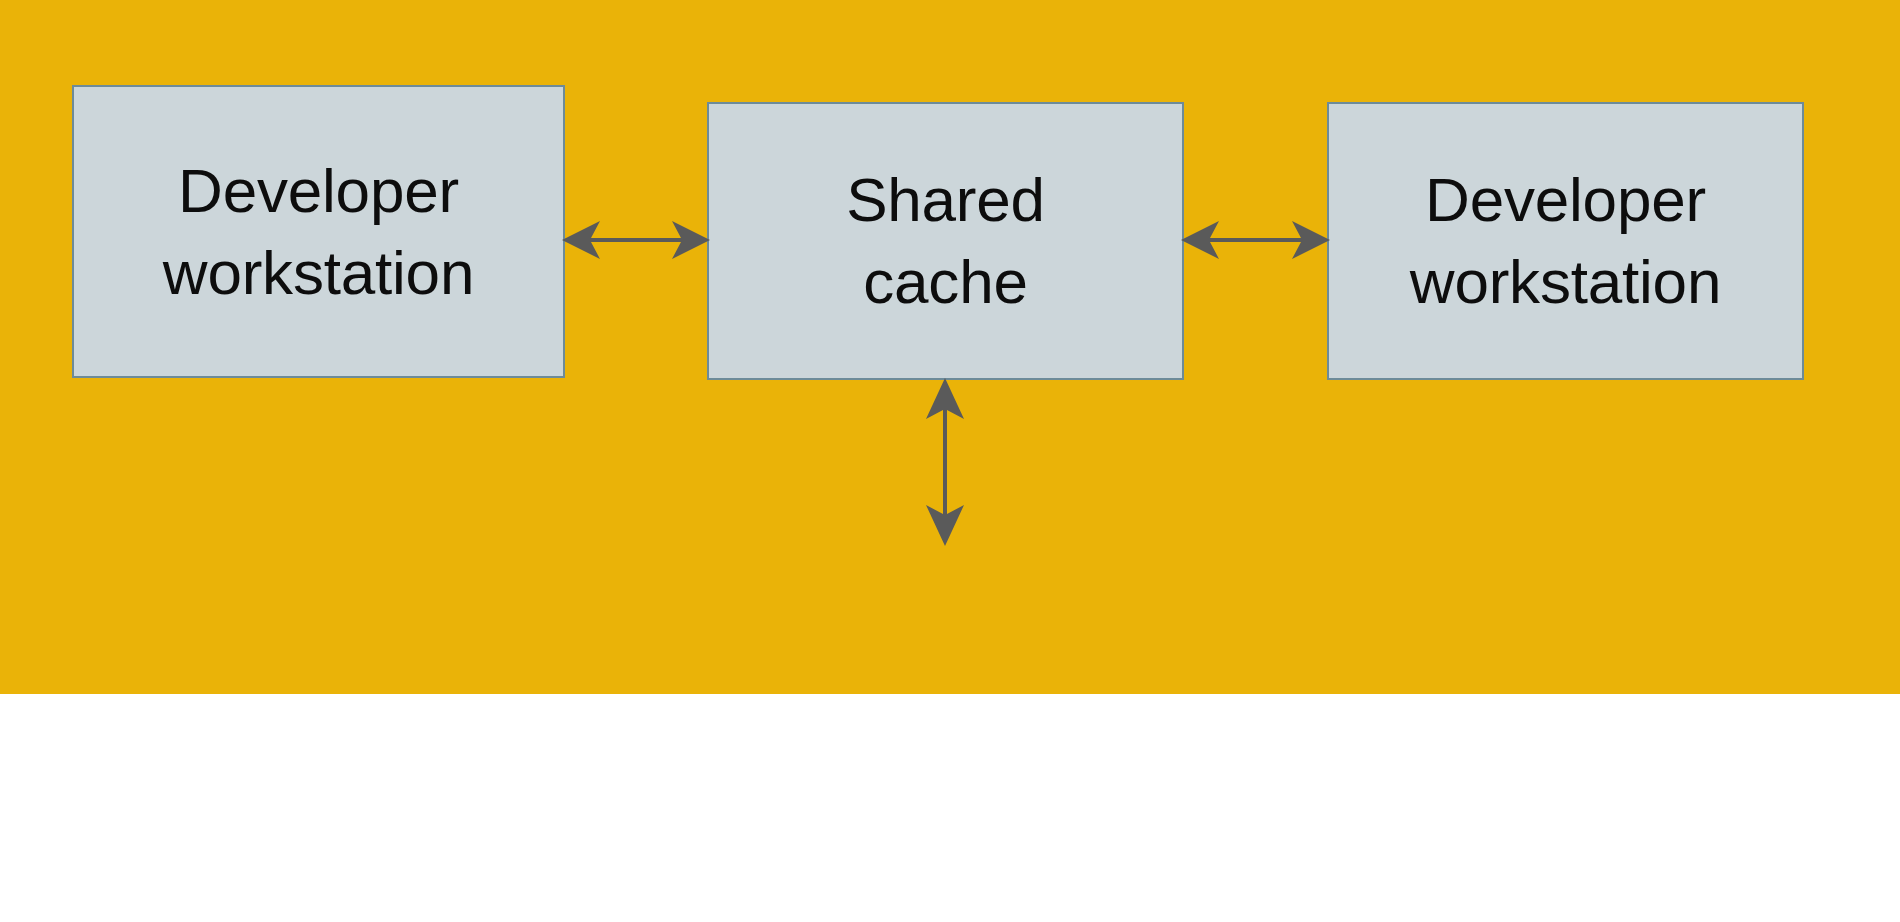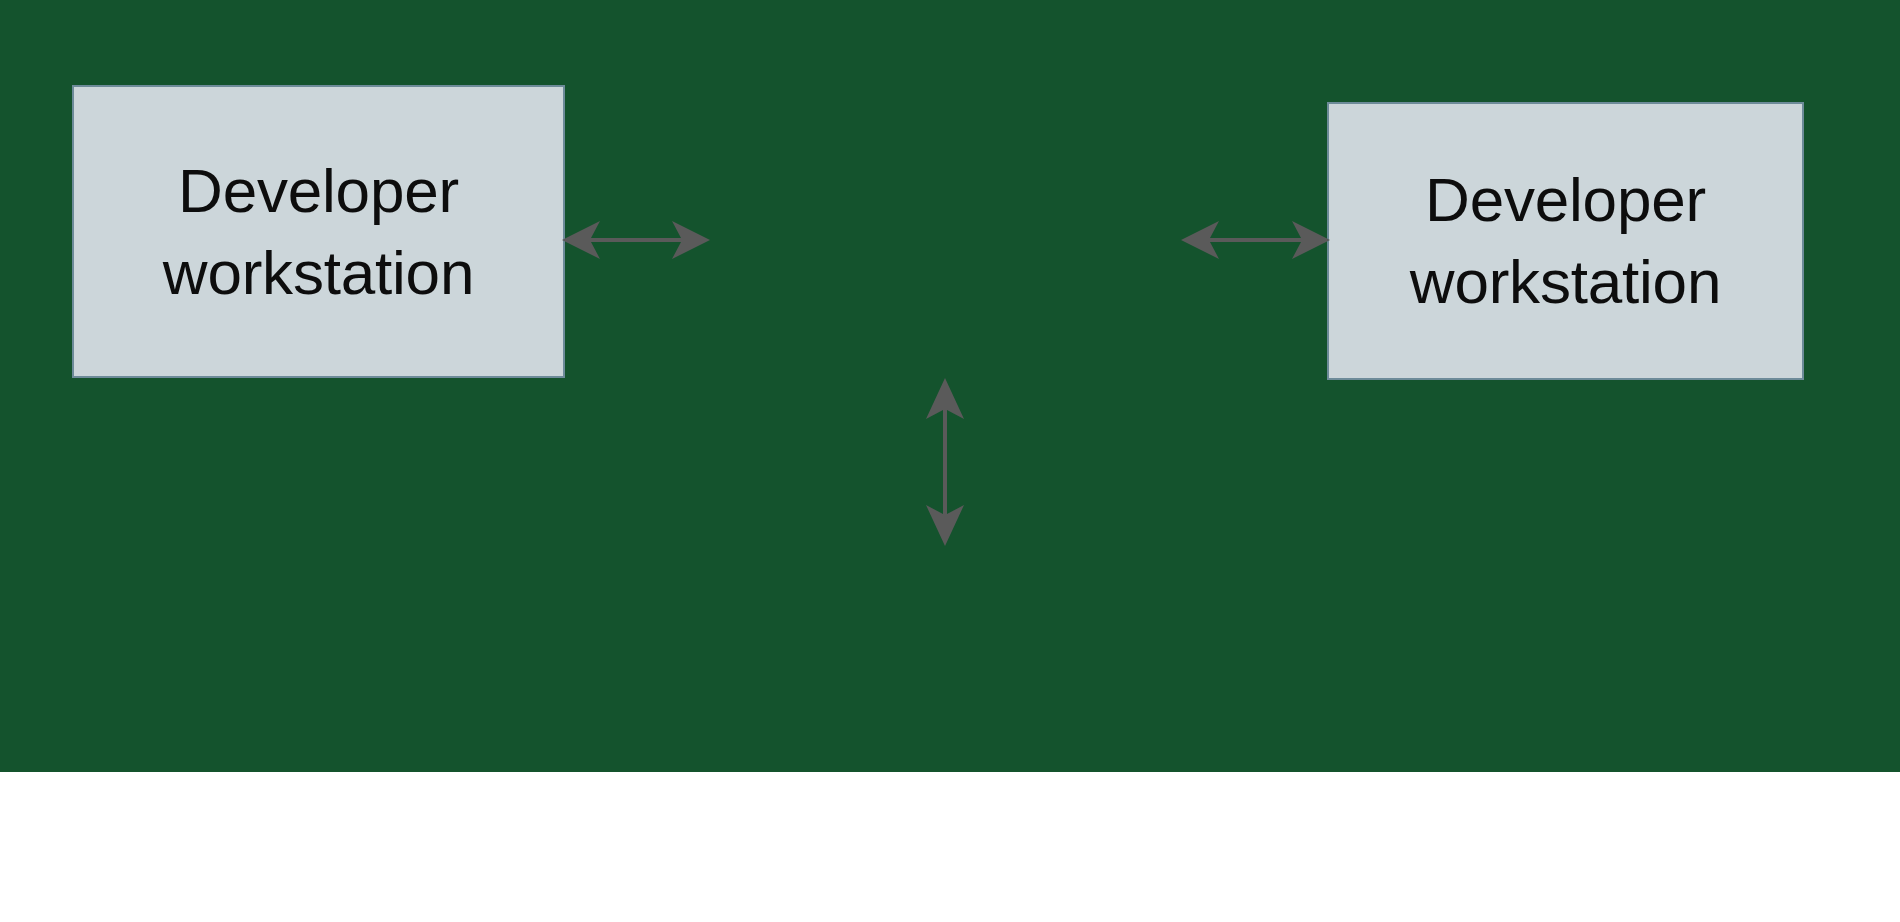--- a/index.html
+++ b/index.html
@@ -9,22 +9,22 @@
   }
   body {
     width: 1900px;
     height: 922px;
     font-family: "Liberation Sans", sans-serif;
     overflow: hidden;
   }
   #canvas {
     position: relative;
     width: 1900px;
-    height: 772px;
-    background: #14532d;
+    height: 694px;
+    background: #eab308;
   }
   .node {
     position: absolute;
     box-sizing: border-box;
     background: #ccd6da;
     border: 2px solid #6d8b99;
     display: flex;
     align-items: center;
     justify-content: center;
     text-align: center;
@@ -89,20 +89,24 @@
 </head>
 <body>
 
 <div id="canvas">
 
   <div class="node" id="node-dev-left">
     <span class="node-label">Developer
 workstation</span>
   </div>
 
+  <div class="node" id="node-shared-cache">
+    <span class="node-label">Shared
+cache</span>
+  </div>
 
   <div class="node" id="node-dev-right">
     <span class="node-label">Developer
 workstation</span>
   </div>
 
 
   <svg class="edge" id="edge-left-cache" viewBox="0 0 152 54" width="152" height="54">
     <g fill="#5a5a5a" stroke="none">
       <path d="M 2,27 L 40,8 L 31,25 L 121,25 L 112,8 L 150,27 L 112,46 L 121,29 L 31,29 L 40,46 Z"></path>

